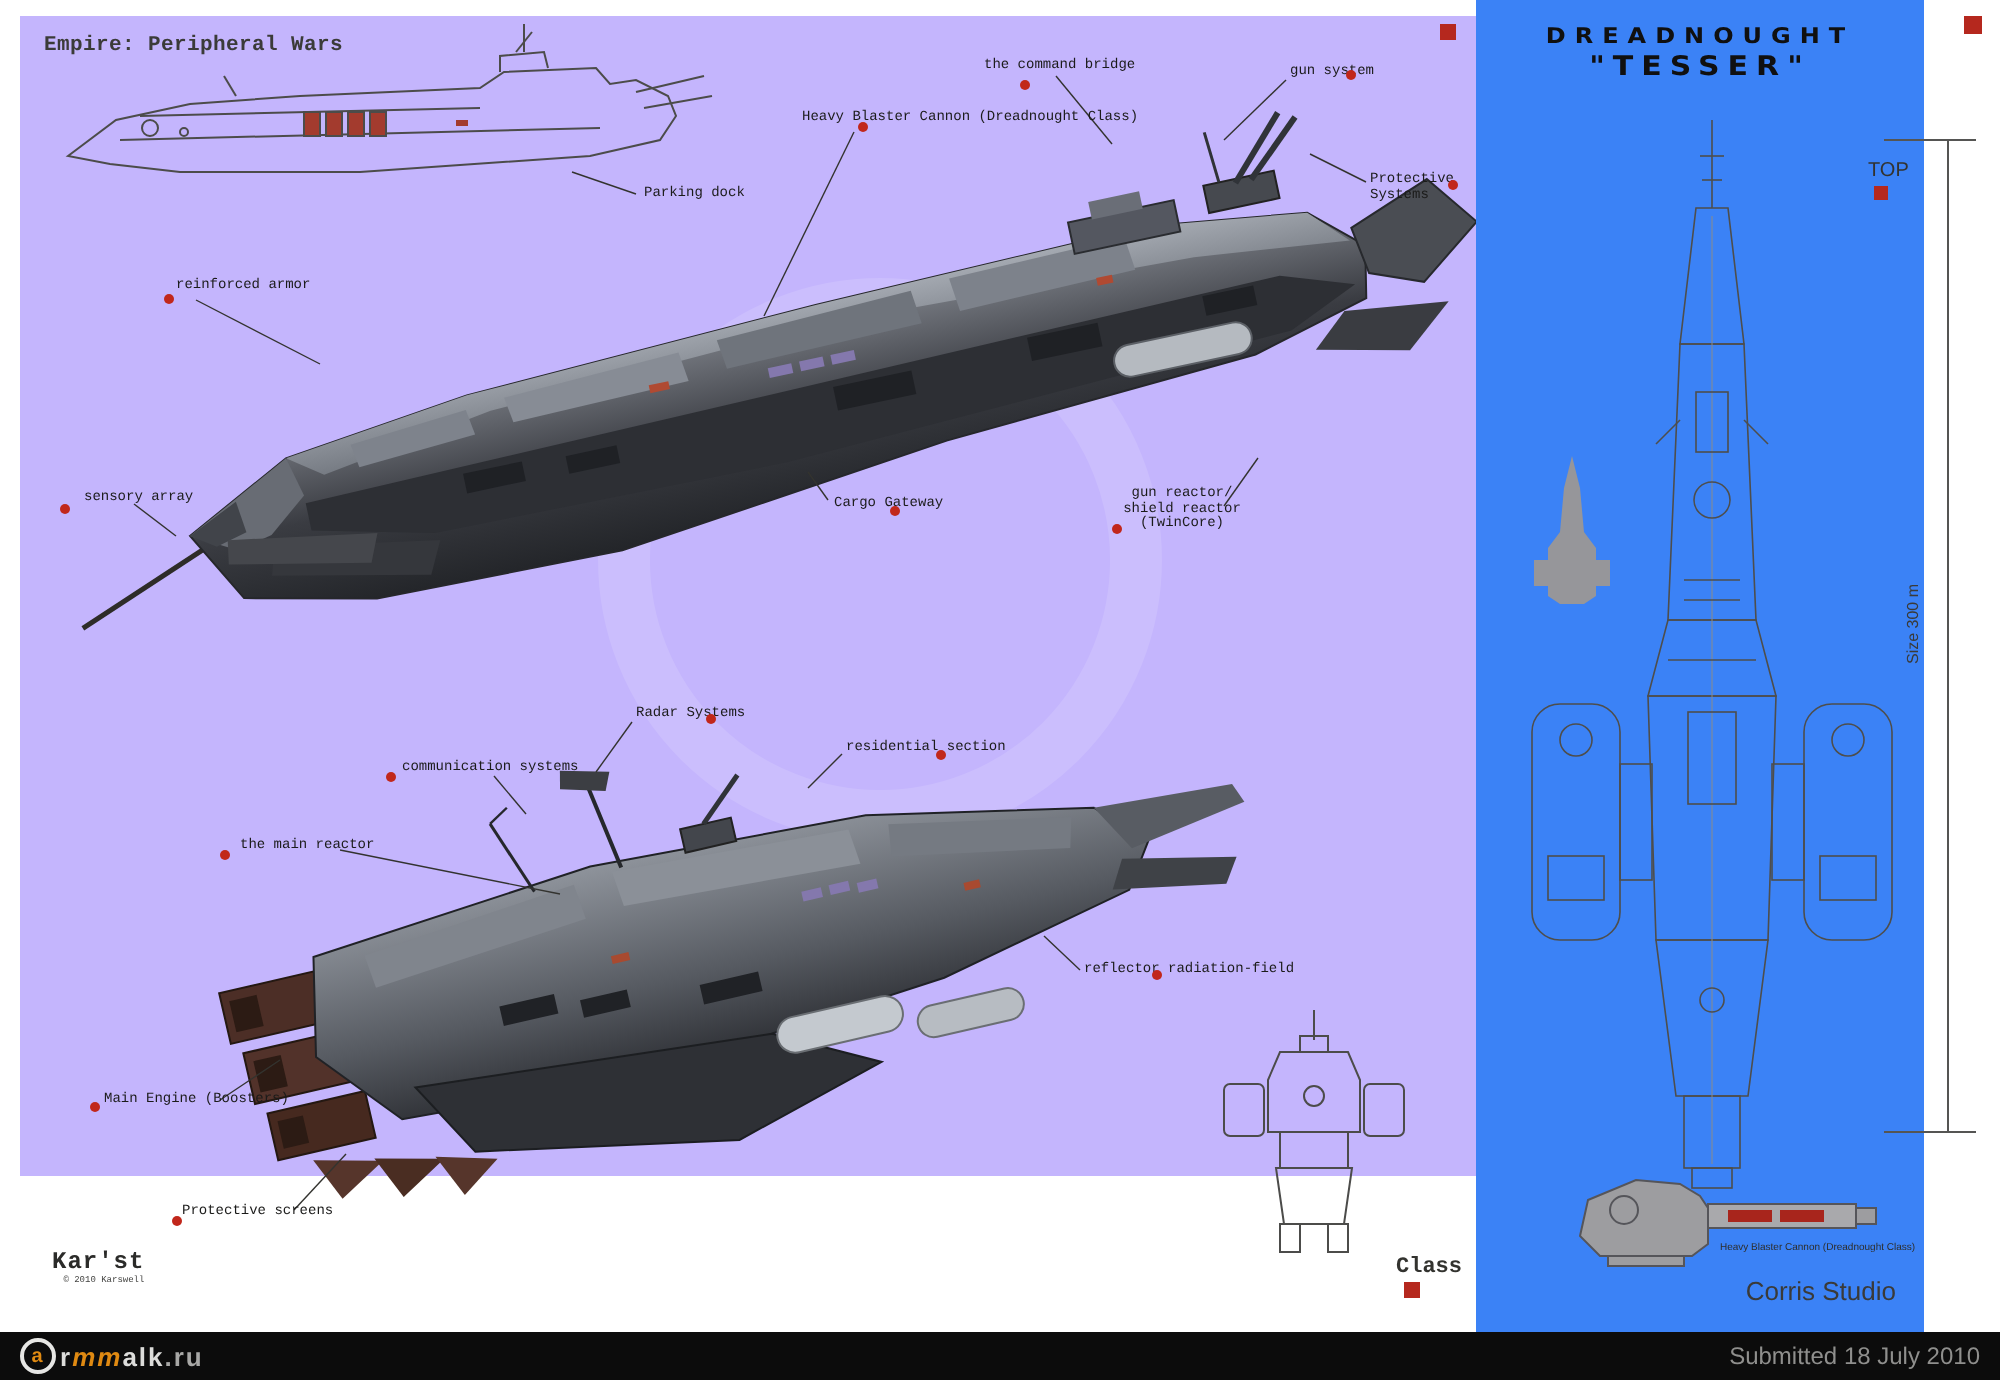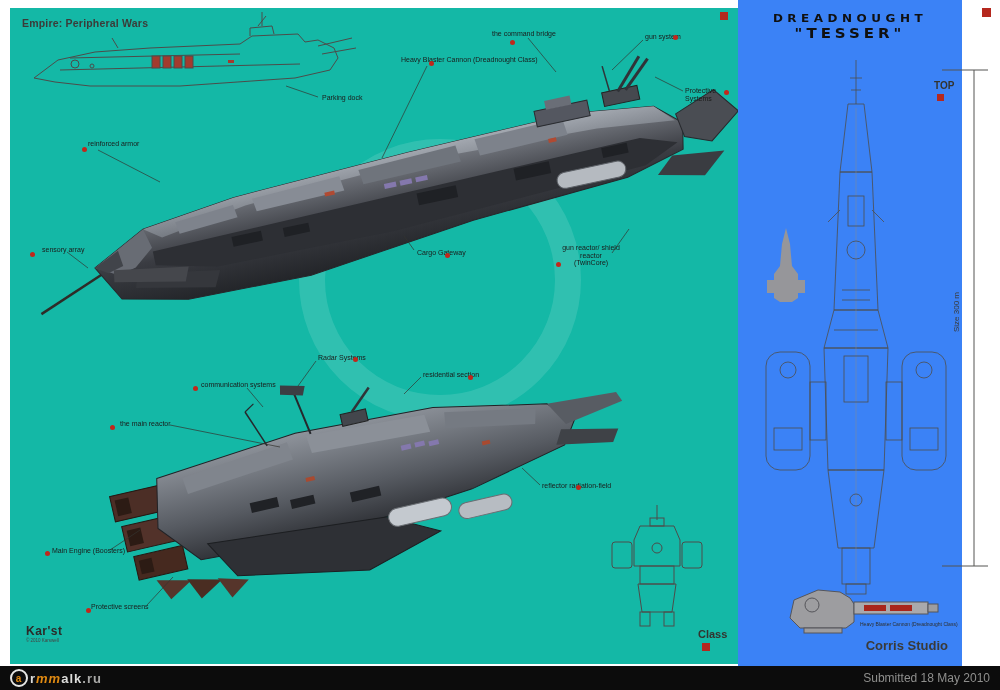--- a/index.html
+++ b/index.html
@@ -1,49 +1,49 @@
 <!DOCTYPE html>
 <html><head>
 <meta charset="utf-8">
 <style>
   html,body{margin:0;padding:0;background:#e8e8e6;}
   .stage{position:relative;width:1000px;height:690px;background:#ffffff;overflow:hidden;
          font-family:"Liberation Sans",sans-serif;}
   
-  .canvas{position:absolute;left:10px;top:8px;width:728px;height:656px;background:#14b8a6;}
+  .canvas{position:absolute;left:10px;top:8px;width:728px;height:580px;background:#c4b5fd;font-family:Liberation Mono, monospace;}
   .overlay{position:absolute;left:0;top:0;width:728px;height:648px;pointer-events:none;}
   .art{position:absolute;left:0;top:0;}
   .empire{position:absolute;left:12px;top:9px;font-size:10.5px;font-weight:bold;color:#3b3b39;letter-spacing:.2px;}
   .red-sq{width:8px;height:8px;background:#b5281e;display:inline-block;}
   .canvas-corner-sq{position:absolute;left:710px;top:4px;}
   .front{position:absolute;left:688px;top:620px;font-size:11px;font-weight:bold;color:#33332f;}
   .front .red-sq{width:8px;height:8px;margin-left:4px;vertical-align:-1px;}
-  .karst{position:absolute;left:16px;top:616px;color:#2b2b29;}
+  .karst{position:absolute;left:16px;top:616px;color:#2b2b29;text-align:right;}
   .karst-logo{font-size:12px;font-weight:bold;letter-spacing:.5px;}
   .karst-sub{font-size:4.5px;color:#444442;}
   .ann{position:absolute;font-size:7px;line-height:1.08;color:#1b1b1a;white-space:pre-line;}
   .ann.center{width:72px;text-align:center;margin-left:0;}
   .ann-dot{position:absolute;width:5px;height:5px;border-radius:50%;background:#c1271b;}
   
   .panel{position:absolute;left:738px;top:0;width:224px;height:666px;background:#3b82f6;}
   .blueprint{position:absolute;left:0;top:0;}
   .title1{position:absolute;left:0;top:11px;width:100%;text-align:center;
           font-family:"DejaVu Sans",sans-serif;font-size:12px;font-weight:bold;
           letter-spacing:4.5px;color:#101010;transform:scaleY(.9);}
   .title2{position:absolute;left:0;top:24px;width:100%;text-align:center;
           font-family:"DejaVu Sans",sans-serif;font-size:15px;font-weight:bold;
           letter-spacing:4px;color:#101010;transform:scaleY(.9);}
   .panel-corner-sq{position:absolute;left:244px;top:8px;width:9px;height:9px;}
-  .top-label{position:absolute;left:196px;top:80px;font-size:10px;font-weight:bold;color:#33332f;}
+  .top-label{position:absolute;left:196px;top:80px;font-size:10px;font-weight:normal;color:#33332f;}
   .top-label .red-sq{width:7px;height:7px;margin-left:3px;vertical-align:-1px;}
   .size-label{position:absolute;left:214px;top:332px;font-size:8px;color:#3a3a38;white-space:nowrap;
               transform:rotate(-90deg);transform-origin:0 0;}
   .cannon{position:absolute;left:40px;top:582px;}
   .cannon-caption{position:absolute;left:122px;top:621px;font-size:5px;color:#2e2e2c;}
-  .studio{position:absolute;right:14px;top:638px;font-size:13px;font-weight:700;color:#3a3a38;}
+  .studio{position:absolute;right:14px;top:638px;font-size:13px;font-weight:400;color:#3a3a38;}
   
   .footer{position:absolute;left:0;top:666px;width:1000px;height:24px;background:#0c0c0c;
           display:flex;align-items:center;justify-content:space-between;padding:0 10px;box-sizing:border-box;}
   .wm{font-size:13px;font-weight:bold;letter-spacing:1px;color:#dcdcda;display:flex;align-items:center;}
   .wm-a{display:inline-flex;align-items:center;justify-content:center;width:14px;height:14px;
         border:2px solid #e6e6e4;border-radius:50%;font-size:10px;color:#e08a12;margin-right:2px;}
   .wm-t2{color:#e08a12;font-style:italic;}
   .wm-t3{color:#a8a8a6;}
   .submitted{font-size:12px;color:#8f8f8d;}
 </style>
@@ -302,15 +302,15 @@
   <div class="footer">
     <div class="wm">
       <span class="wm-a">
           <span>a</span>
         </span>
         <span class="wm-t1">r</span>
         <span class="wm-t2">тт</span>
         <span class="wm-t1">alk</span>
         <span class="wm-t3">.ru</span>
     </div>
-    <div class="submitted">Submitted 18 May 2010</div>
+    <div class="submitted">Submitted 18 July 2010</div>
   </div>
 </div>
 
 </body></html>

